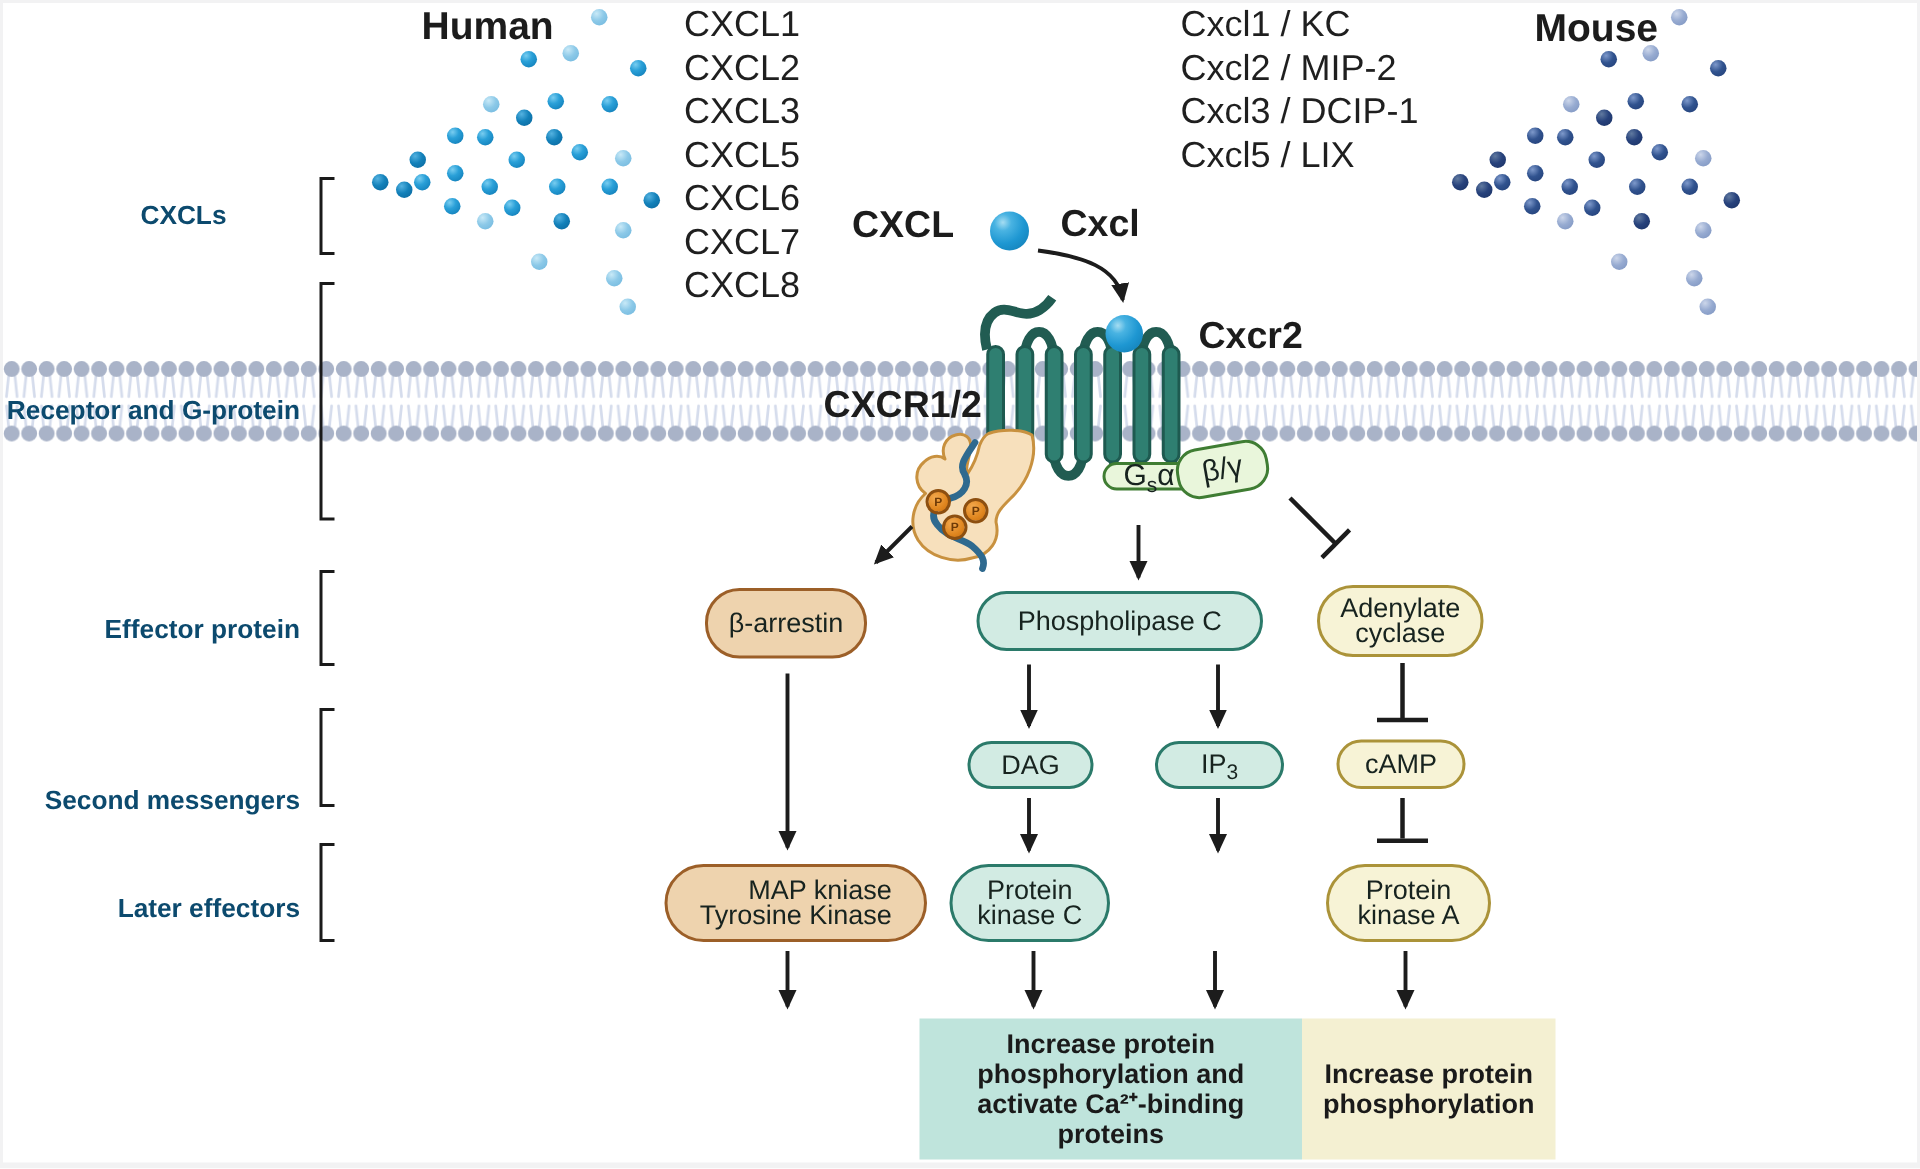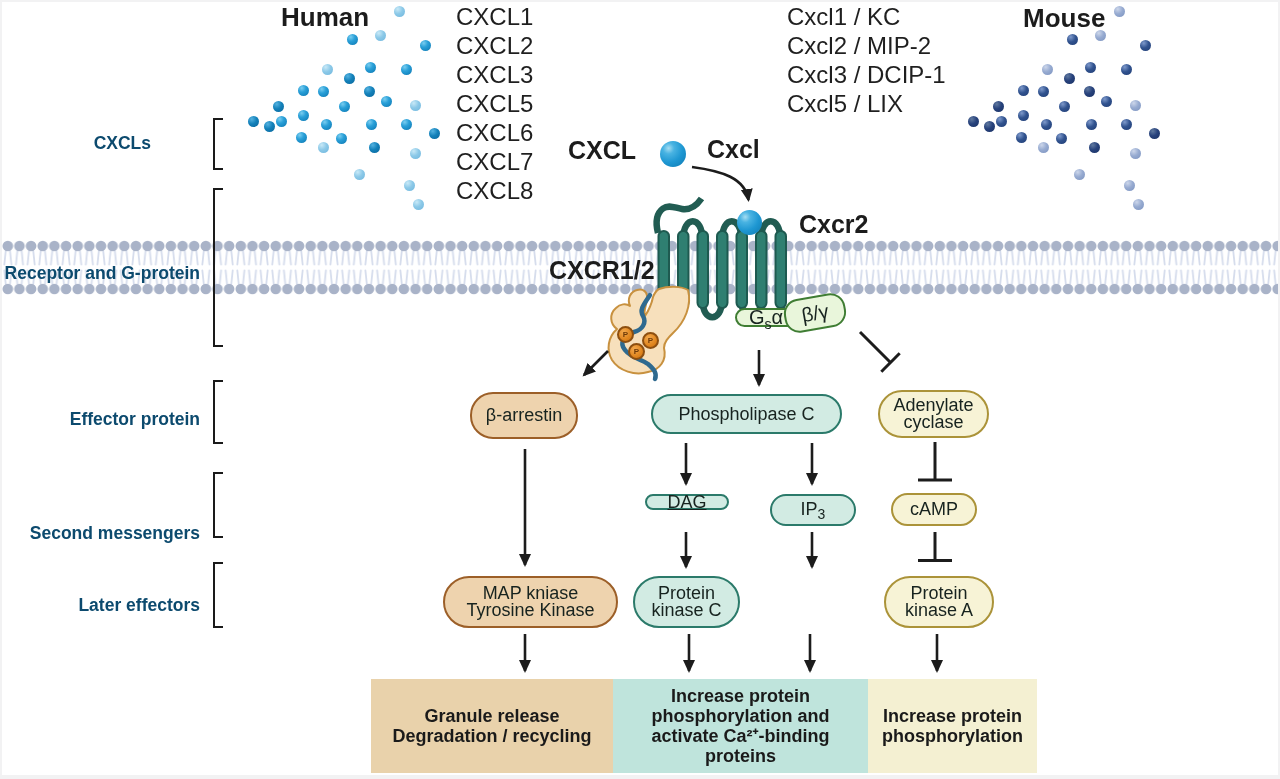--- a/index.html
+++ b/index.html
@@ -18,21 +18,21 @@
   .dot.h0{background:radial-gradient(circle at 34% 28%, #79cdf0 0%, #2aa0d8 38%, #1b8dc7 66%, #0f72a8 100%);}
   .dot.h1{background:radial-gradient(circle at 34% 28%, #c8e9f7 0%, #8cc9e8 45%, #6fb6dd 100%);}
   .dot.h2{background:radial-gradient(circle at 34% 28%, #54b2e0 0%, #1381ba 45%, #0a659a 100%);}
   .dot.m0{background:radial-gradient(circle at 34% 28%, #7e99cb 0%, #31538f 45%, #203c74 100%);}
   .dot.m1{background:radial-gradient(circle at 34% 28%, #ccd6ea 0%, #97abd1 45%, #7b92bf 100%);}
   .dot.m2{background:radial-gradient(circle at 34% 28%, #60799f 0%, #27427c 45%, #1a3163 100%);}
   .ball{position:absolute;border-radius:50%;
     background:radial-gradient(circle at 33% 28%, #a5ddf2 0%, #49b3e2 22%, #1e97d2 55%, #0f79b0 100%);}
   .node{position:absolute;box-sizing:border-box;display:flex;align-items:center;justify-content:center;
     text-align:center;font-size:18px;line-height:17px;white-space:pre-line;color:#17231f;}
-  .node.tan{background:var(--tan-fill);border:2px solid var(--tan-border);}
+  .node.tan{background:var(--tan-fill);border:2px solid var(--tan-border);text-align:right;}
   .node.teal{background:var(--teal-fill);border:2px solid var(--teal-border);}
   .node.yellow{background:var(--yellow-fill);border:2px solid var(--yellow-border);}
   .gbox{position:absolute;box-sizing:border-box;display:flex;align-items:center;justify-content:center;
     background:var(--green-fill);border:2px solid var(--green-border);border-radius:15px;
     font-size:20px;color:#17231f;}
   .gbox .subsc{font-size:14px;position:relative;top:5px;}
   .outcome{position:absolute;box-sizing:border-box;display:flex;align-items:center;justify-content:center;
     text-align:center;font-weight:bold;font-size:18px;line-height:20px;white-space:pre-line;color:#1a1a1a;}
   .pcirc{position:absolute;width:17px;height:17px;border-radius:50%;box-sizing:border-box;
     background:radial-gradient(circle at 35% 30%, #f3a94e 0%, #e0861f 60%, #c96f10 100%);
@@ -253,35 +253,33 @@
   <div class="gbox" style="left:733px;top:306px;width:62px;height:19px;">
     <span><span>G</span><span class="subsc">s</span><span>α</span></span>
   </div>
   <div class="gbox" style="left:782px;top:294px;width:62px;height:34px;transform:rotate(-10deg);">β/γ</div>
 
   <div class="node tan" style="left:468px;top:390px;width:108px;height:47px;border-radius:23px;">β-arrestin</div>
   <div class="node teal" style="left:649px;top:392px;width:191px;height:40px;border-radius:20px;">Phospholipase C</div>
   <div class="node yellow" style="left:876px;top:388px;width:111px;height:48px;border-radius:24px;">Adenylate
 cyclase</div>
 
-  <div class="node teal" style="left:643px;top:492px;width:84px;height:16px;border-radius:16px;text-decoration:underline;">DAG</div>
+  <div class="node teal" style="left:643px;top:492px;width:84px;height:32px;border-radius:16px;">DAG</div>
   <div class="node teal" style="left:768px;top:492px;width:86px;height:32px;border-radius:16px;">
     <span><span>IP</span><span class="subsc" style="font-size:14px;position:relative;top:4px;">3</span></span>
   </div>
   <div class="node yellow" style="left:889px;top:491px;width:86px;height:33px;border-radius:17px;">cAMP</div>
 
   <div class="node tan" style="left:441px;top:574px;width:175px;height:52px;border-radius:26px;">MAP kniase
 Tyrosine Kinase</div>
   <div class="node teal" style="left:631px;top:574px;width:107px;height:52px;border-radius:26px;">Protein
 kinase C</div>
   <div class="node yellow" style="left:882px;top:574px;width:110px;height:52px;border-radius:26px;">Protein
 kinase A</div>
 
-  <div class="outcome" style="left:369px;top:677px;width:242px;height:94px;background:var(--outcome-tan);">Granule release
-Degradation / recycling</div>
   <div class="outcome" style="left:611px;top:677px;width:255px;height:94px;background:var(--outcome-teal);">Increase protein
 phosphorylation and
 activate Ca²⁺-binding
 proteins</div>
   <div class="outcome" style="left:866px;top:677px;width:169px;height:94px;background:var(--outcome-yellow);">Increase protein
 phosphorylation</div>
 
 </div>
 
 </body></html>

